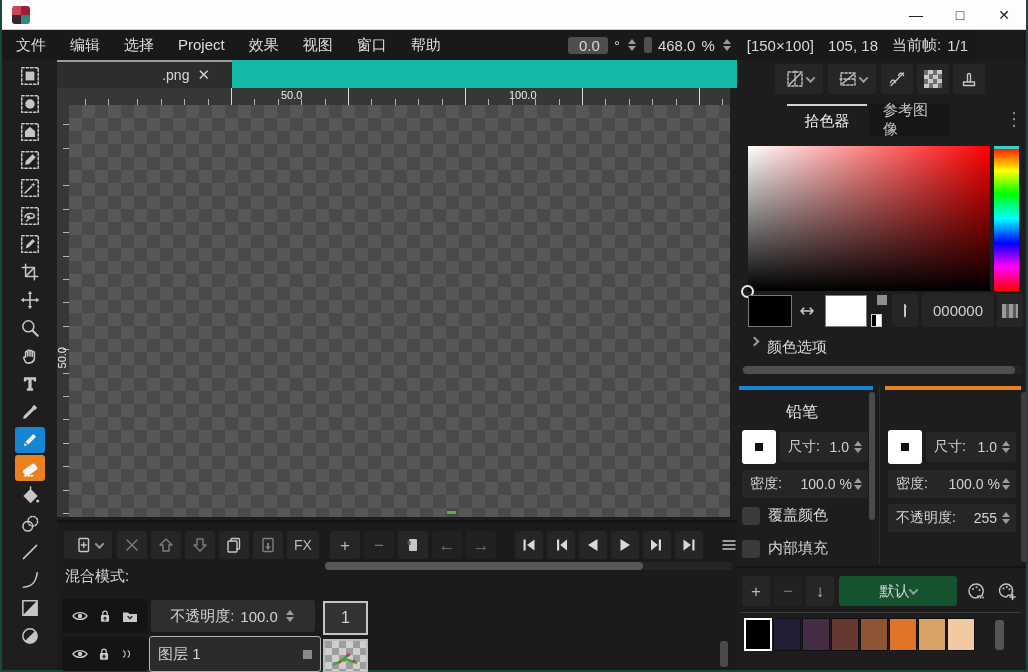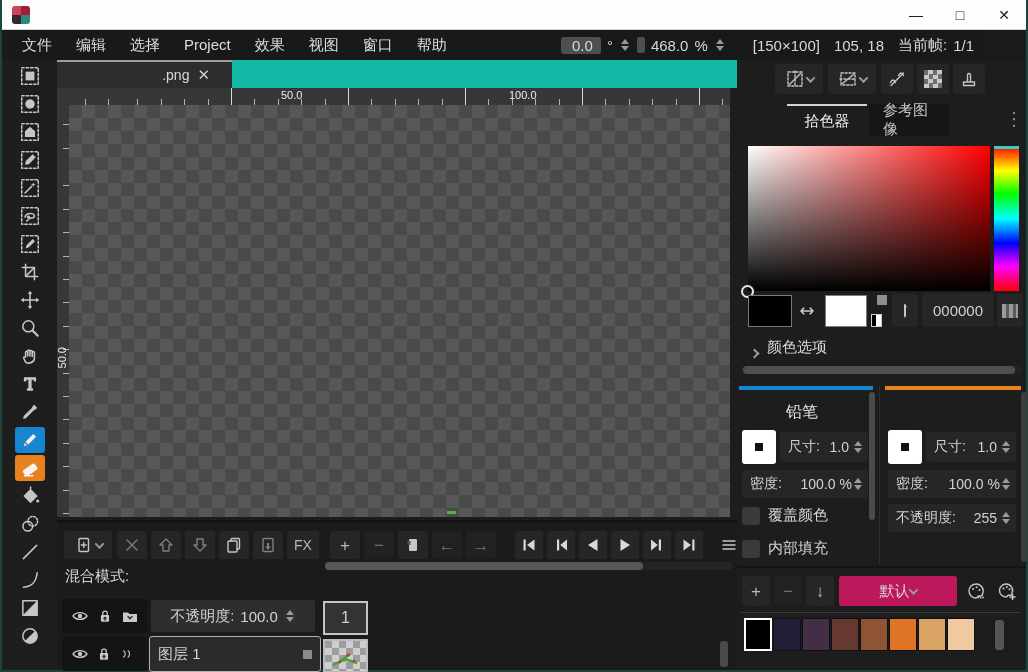--- a/index.html
+++ b/index.html
@@ -12,21 +12,21 @@
   
   #titlebar { position:absolute; left:0; top:0; width:1024px; height:30px; background:#fdfdfd;
     display:flex; align-items:center; border-bottom:1px solid #d0d0d0; }
   #app-icon { width:18px; height:18px; margin-left:10px; border-radius:3px;
     background: conic-gradient(#a21d36 0 25%, #2e8a80 0 50%, #3a2430 0 75%, #c8455a 0); }
   #title-text { margin-left:80px; color:#1a1a1a; font-size:14px; }
   .wctl { width:44px; height:28px; display:flex; align-items:center; justify-content:center;
     color:#222; font-size:14px; }
   #win-controls { margin-left:auto; display:flex; }
   
-  #menubar { position:absolute; left:8px; top:30px; width:972px; height:30px; background:#191919;
+  #menubar { position:absolute; left:2px; top:30px; width:972px; height:30px; background:#191919;
     display:flex; align-items:center;justify-content:flex-end; }
   .menu-item { padding:0 12px; color:#dedede; font-size:15px; height:30px; line-height:30px; }
   #menu-right { margin-left:auto; display:flex; align-items:center; gap:6px; padding-right:8px;
     color:#d8d8d8; font-size:15px; }
   .slider-box { background:#4f4f4f; border-radius:3px; padding:0 8px; min-width:40px; text-align:right; }
   .slider-nub { width:8px; height:16px; background:#4f4f4f; border-radius:2px; }
   .sp { display:inline-flex; flex-direction:column; gap:2px; margin:0 2px; }
   .sp i { width:0; height:0; border-left:4px solid transparent; border-right:4px solid transparent; display:block; }
   .sp .u { border-bottom:5px solid #9a9a9a; }
   .sp .d { border-top:5px solid #9a9a9a; }
@@ -127,21 +127,21 @@
           <i class="u"></i>
           <i class="d"></i>
         </span>
       <span class="slider-nub"></span>
       <span>468.0</span>
       <span>%</span>
       <span class="sp">
           <i class="u"></i>
           <i class="d"></i>
         </span>
-      <span style="margin-left:21px;">[150×100]</span>
+      <span style="margin-left:8px;">[150×100]</span>
       <span style="margin-left:8px;">105, 18</span>
       <span style="margin-left:8px;">当前帧:</span>
       <span>1/1</span>
     </div>
   </div>
 
   <div id="toolbar">
     <div class="tool">
         <svg class="i" viewBox="0 0 20 20">
           <rect class="dsh" x="2.5" y="2.5" width="15" height="15"></rect>
@@ -499,21 +499,21 @@
     <div class="ibtn abs" style="left:155px; top:234px; width:26px; height:33px;">
       <svg class="i" viewBox="0 0 20 20" width="16" height="16">
           <path class="f" d="M9 3 a2.5 2.5 0 0 1 2 4 L11 15 L10 17 L9 15 Z"></path>
         </svg>
     </div>
     <div class="field abs" style="left:185px; top:233px; width:72px; height:34px; background:#262626; justify-content:center; font-size:15px;">000000</div>
     <div class="ibtn abs" style="left:260px; top:234px; width:26px; height:33px;">
       <div style="width:16px; height:14px; background:repeating-linear-gradient(90deg,#9a9a9a 0 4px,#5a5a5a 4px 7px);"></div>
     </div>
 
-    <div class="abs" style="left:14px; top:278px; display:flex; align-items:flex-end; gap:9px;">
+    <div class="abs" style="left:14px; top:278px; display:flex; align-items:flex-start; gap:9px;">
       <i class="chev" style="transform:rotate(-45deg);"></i>
       <span class="txt">颜色选项</span>
     </div>
 
     <div class="hsb-track" style="left:4px; top:306px; width:281px;"></div>
     <div class="hsb-thumb" style="left:6px; top:306px; width:272px; background:#4f4f4f;"></div>
 
     <div class="abs" style="left:0; top:326px; width:138px; height:180px;">
       <div class="accent-bar" style="background: rgb(23, 134, 210);"></div>
       <div class="panel-title abs" style="left:0; right:8px; top:16px;">铅笔</div>
@@ -578,21 +578,21 @@
             <i class="d"></i>
           </span>
       </div>
       <div class="vsb" style="left:138px; top:6px; height:170px; background:#3c3c3c;"></div>
     </div>
 
     <div class="abs" style="left:0; top:506px; width:289px; height:104px; border-top:2px solid #141414;">
       <div class="ibtn abs glyph" style="left:5px; top:8px; width:28px; height:30px;">+</div>
       <div class="ibtn abs glyph" style="left:37px; top:8px; width:28px; height:30px; opacity:.55;">−</div>
       <div class="ibtn abs glyph" style="left:69px; top:8px; width:28px; height:30px;">↓</div>
-      <div class="field abs" style="left:102px; top:8px; width:118px; height:30px; background:#be185d; justify-content:center; ">
+      <div class="field abs" style="left:102px; top:8px; width:118px; height:30px; background:#14532d; justify-content:center; ">
         <span>默认</span>
         <i class="chev"></i>
       </div>
       <div class="ibtn abs" style="left:224px; top:8px; width:29px; height:30px; background:transparent;">
         <svg class="i" viewBox="0 0 20 20" width="22" height="22">
             <path d="M10 3 a7 7 0 1 0 0 14 c1.5 0 1.2 -2 2.7 -2 h1.8 a2 2 0 0 0 2 -2 a7 7 0 0 0 -6.5 -10 z"></path>
             <circle class="f" cx="7" cy="8" r="1"></circle>
             <circle class="f" cx="10.5" cy="6.3" r="1"></circle>
             <circle class="f" cx="13.5" cy="9" r="1"></circle>
             <path d="M12 16.5 h.01 M14.5 16.5 h.01 M17 16.5 h.01" stroke-width="1.8"></path>

